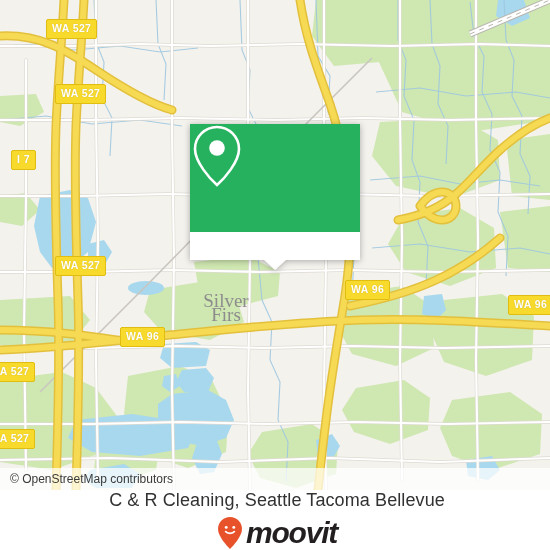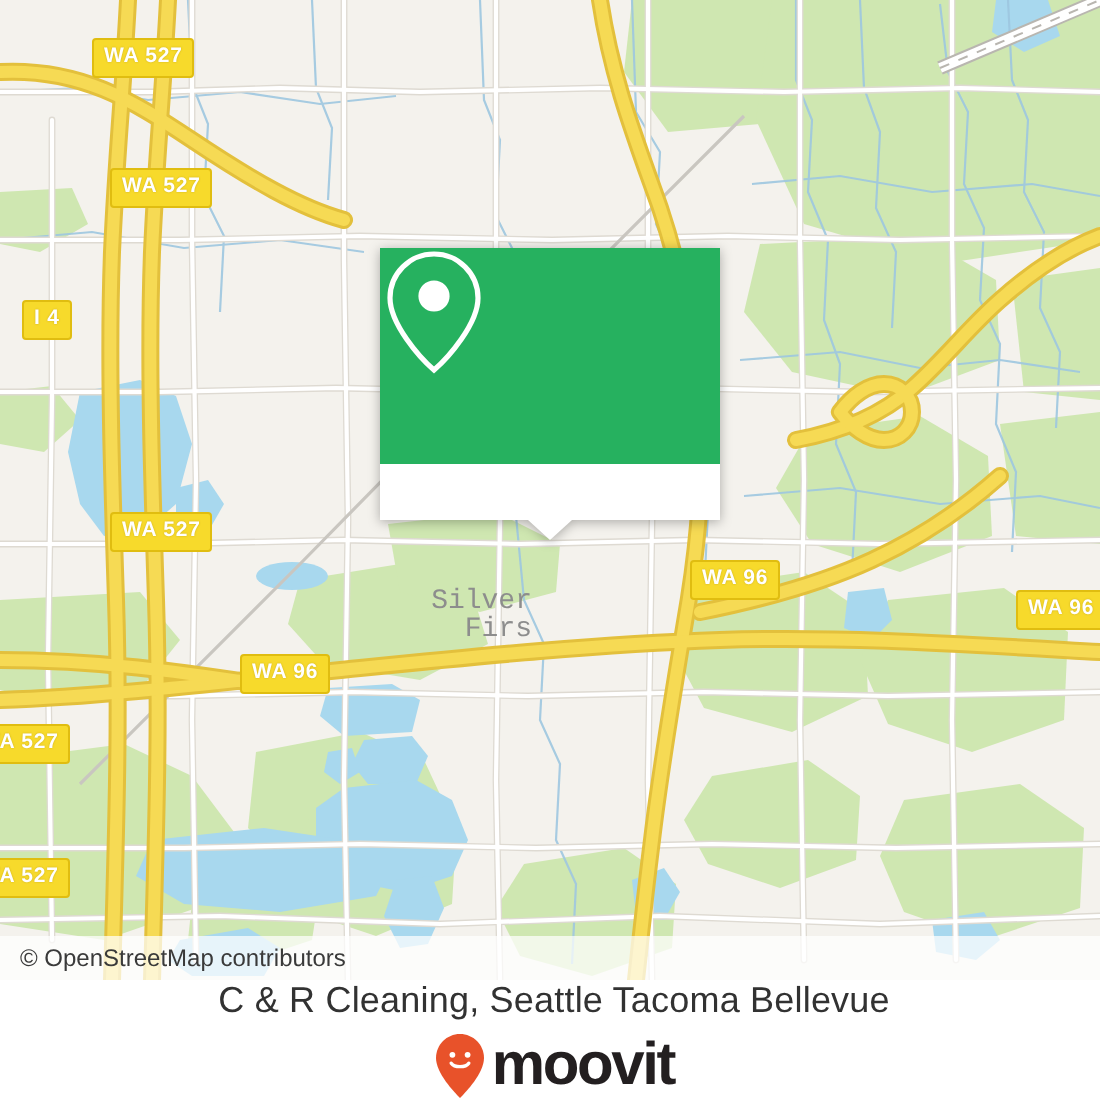--- a/index.html
+++ b/index.html
@@ -28,25 +28,25 @@
     padding:3px 5px 4px 5px;
     white-space:nowrap;
     text-shadow:0 0 1px rgba(120,90,0,.35);
     box-sizing:border-box;
   }
 
   
   .place-label{
     position:absolute;
     color:#8d8d8d;
-    font-size:14px;
+    font-size:19px;
     line-height:14px;
-    text-align:right;
+    text-align:center;
     white-space:nowrap;
-    font-family:Liberation Mono, monospace;
+    font-family:Liberation Serif, serif;
   }
 
   
   #popup{
     position:absolute;
     left:190px;top:124px;
     width:170px;
     filter:drop-shadow(0 1px 3px rgba(0,0,0,.30));
   }
   #popup-head{
@@ -108,20 +108,21 @@
     white-space:nowrap;
     overflow:hidden;
   }
   #brand{display:flex;align-items:center;gap:3px;}
   #brand-word{
     font-size:30px;
     font-weight:bold;
     color:#231f20;
     letter-spacing:-1.2px;
     line-height:1;
+    font-style:italic;
   }
 </style>
 </head>
 <body>
 
 <div id="app">
 
   <div id="map">
     <svg width="550" height="490" viewBox="0 0 550 490">
       <defs>
@@ -257,21 +258,21 @@
           <path d="M470,34 L550,0" stroke="#b9b6b0" stroke-width="7" fill="none"></path>
           <path d="M470,34 L550,0" stroke="#ffffff" stroke-width="5" fill="none"></path>
           <path d="M470,34 L550,0" stroke="#b9b6b0" stroke-width="1" fill="none" stroke-dasharray="5 5"></path>
         </g>
 
       </g>
     </svg>
 
     <div class="shield" style="left:46px;top:19px;">WA 527</div>
     <div class="shield" style="left:55px;top:84px;">WA 527</div>
-    <div class="shield" style="left:11px;top:150px;">I 4</div>
+    <div class="shield" style="left:11px;top:150px;">I 7</div>
     <div class="shield" style="left:55px;top:256px;">WA 527</div>
     <div class="shield" style="left:345px;top:280px;">WA 96</div>
     <div class="shield" style="left:508px;top:295px;">WA 96</div>
     <div class="shield" style="left:120px;top:327px;">WA 96</div>
     <div class="shield" style="left:-16px;top:362px;">WA 527</div>
     <div class="shield" style="left:-16px;top:429px;">WA 527</div>
 
     <div class="place-label" style="left:186px;top:294px;width:80px;">
       <div>Silver</div>
       <div>Firs</div>

